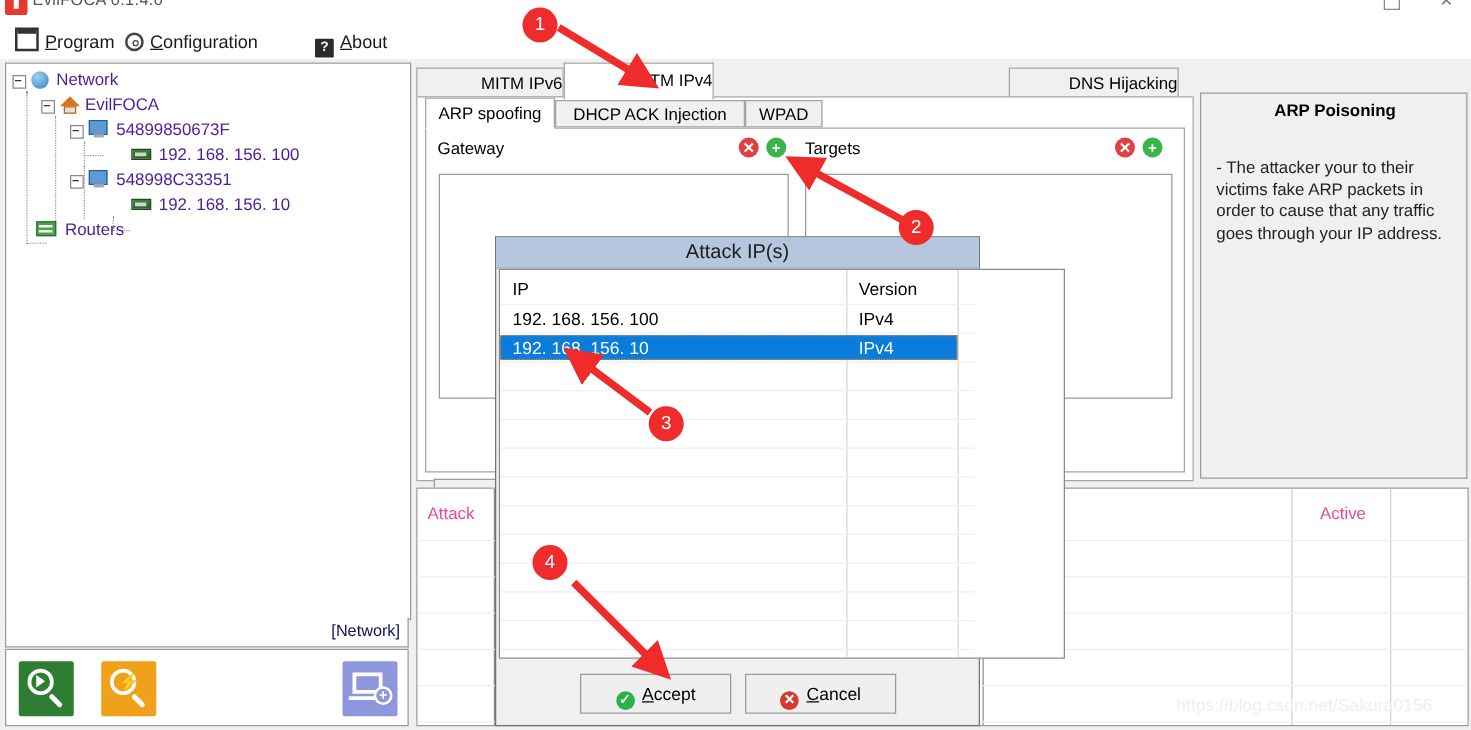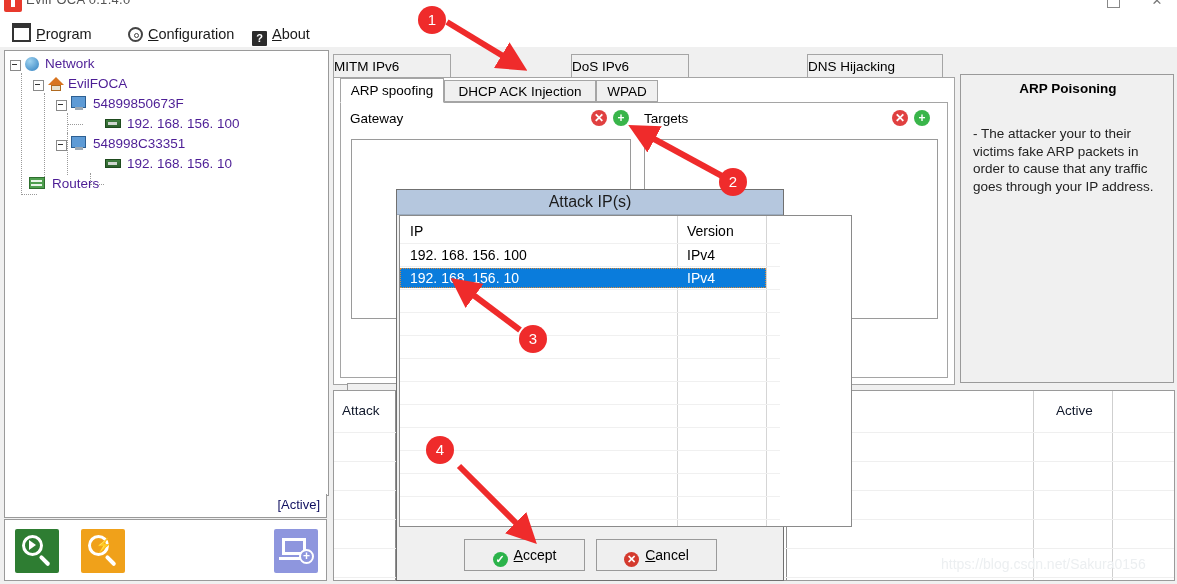--- a/index.html
+++ b/index.html
@@ -20,21 +20,21 @@
   #btn-max{left:1098px;}
   #btn-close{left:1142px;}
   #btn-max .sq{display:inline-block;width:11px;height:11px;border:1px solid #888;vertical-align:middle;}
 
   
   #menubar{position:absolute;left:0;top:21px;width:1177px;height:26px;background:#ffffff;}
   .menu-item{position:absolute;top:0;height:26px;line-height:26px;font-size:14.5px;color:#1a1a1a;white-space:nowrap;}
   .menu-item .lbl{text-decoration:none;text-align:right;}
   .menu-item .lbl u{text-decoration:underline;}
   #menu-program{left:12px;}
-  #menu-config{left:128px;}
+  #menu-config{left:100px;}
   #menu-about{left:252px;}
   .mico{display:inline-block;width:15px;height:15px;vertical-align:-3px;margin-right:5px;position:relative;}
   .ico-window{border:2px solid #333;background:#fff;}
   .ico-window:before{content:"";position:absolute;left:0;top:0;right:0;height:3px;background:#333;}
   .ico-gear{border:2px solid #444;border-radius:50%;background:#fff;box-sizing:border-box;}
   .ico-gear:after{content:"";position:absolute;left:4px;top:4px;width:3px;height:3px;border:1px solid #444;border-radius:50%;}
   .ico-help{background:#2b2b2b;color:#fff;font-size:11px;line-height:15px;text-align:center;font-weight:bold;border-radius:1px;}
 
   
   #tree-panel{position:absolute;left:4px;top:50px;width:323px;height:444px;background:#fff;border:1px solid #9a9a9a;overflow:hidden;}
@@ -64,21 +64,21 @@
   .glass-h{position:absolute;left:25px;top:25px;width:13px;height:4px;background:#fff;transform:rotate(45deg);transform-origin:left center;border-radius:2px;}
   .gplay{position:absolute;left:14px;top:11px;width:0;height:0;border-left:7px solid #fff;border-top:5px solid transparent;border-bottom:5px solid transparent;}
   .gbolt{position:absolute;left:14px;top:10px;color:#fff;font-size:14px;line-height:12px;font-weight:bold;}
   .pcmon{position:absolute;left:8px;top:9px;width:24px;height:17px;border:3px solid #fff;box-sizing:border-box;}
   .pcbase{position:absolute;left:5px;top:28px;width:30px;height:3px;background:#fff;}
   .pcplus{position:absolute;left:25px;top:20px;width:15px;height:15px;border:2px solid #fff;border-radius:50%;background:#8e96de;box-sizing:border-box;color:#fff;font-size:12px;line-height:11px;text-align:center;font-weight:bold;}
 
   
   #main-area{position:absolute;left:333px;top:50px;width:622px;height:335px;}
   .tabrow{position:absolute;left:0;top:0;width:622px;height:28px;}
-  .tab{position:absolute;top:4px;height:24px;line-height:24px;text-align:left;font-size:13.5px;
+  .tab{position:absolute;top:4px;height:24px;line-height:24px;text-align:right;font-size:13.5px;
        background:#f0f0f0;border:1px solid #a5a5a5;box-sizing:border-box;color:#000;}
   .tab.sel{top:0;height:30px;line-height:28px;background:#fff;border-bottom:1px solid #fff;z-index:3;}
   #tabpane{position:absolute;left:0;top:27px;width:622px;height:308px;background:#fff;border:1px solid #a5a5a5;box-sizing:border-box;}
   .subtab{position:absolute;top:2px;height:22px;line-height:22px;text-align:center;font-size:13.5px;
        background:#f0f0f0;border:1px solid #a5a5a5;box-sizing:border-box;}
   .subtab.sel{top:0;height:25px;line-height:23px;background:#fff;border-bottom:1px solid #fff;z-index:3;}
   #subpane{position:absolute;left:6px;top:24px;width:608px;height:276px;background:#fff;border:1px solid #a5a5a5;box-sizing:border-box;}
   .grp-label{position:absolute;font-size:13.5px;color:#000;}
   .cbtn{position:absolute;width:16px;height:16px;border-radius:50%;color:#fff;font-size:12px;line-height:16px;text-align:center;font-weight:bold;}
   .cbtn.red{background:#e04040;}
@@ -90,21 +90,21 @@
   
   #help-panel{position:absolute;left:960px;top:74px;width:214px;height:309px;background:#f0f0f0;border:1px solid #9a9a9a;box-sizing:border-box;}
   #help-title{position:absolute;left:0;top:6px;width:214px;text-align:center;font-size:13.5px;font-weight:bold;color:#000;}
   #help-body{position:absolute;left:12px;top:50px;width:190px;font-size:13.5px;line-height:17.5px;color:#222;}
 
   
   #attack-table{position:absolute;left:333px;top:390px;width:842px;height:191px;background:#fff;border:1px solid #9a9a9a;box-sizing:border-box;overflow:hidden;}
   .atcol{position:absolute;top:0;bottom:0;border-left:1px solid #cfcfcf;}
   .atcol.strong{border-left:1px solid #8f8f8f;}
   .atrow{position:absolute;left:0;width:842px;border-top:1px solid #efefef;}
-  .ath{position:absolute;top:12px;font-size:13.5px;color:#0f172a;}
+  .ath{position:absolute;top:12px;font-size:13.5px;color:#ec4899;}
   #wm{position:absolute;left:941px;top:556px;font-size:14px;color:#eceff1;white-space:nowrap;}
 
   
   #dialog{position:absolute;left:396px;top:189px;width:388px;height:392px;background:#f0f0f0;border:1px solid #707070;box-sizing:border-box;z-index:60;}
   #dlg-title{position:absolute;left:0;top:0;width:386px;height:24px;line-height:24px;text-align:center;
              background:#b5c7de;color:#1c1c1c;font-size:16px;border-bottom:1px solid #9aabbf;}
   #dlg-list{position:absolute;left:2px;top:25px;width:453px;height:312px;background:#fff;border:1px solid #8a8a8a;box-sizing:border-box;overflow:hidden;}
   .dcol{position:absolute;top:0;bottom:0;border-left:1px solid #d5d5d5;}
   .drow-line{position:absolute;left:0;width:380px;border-top:1px solid #f0f0f0;}
   .dhdr{position:absolute;top:7px;font-size:14px;color:#000;}
@@ -185,21 +185,21 @@
   <div class="ticon ic-nic" style="left:100px;top:108px;"></div>
   <div class="tnode" style="left:122px;top:105px;">192. 168. 156. 10</div>
 
   <div class="ticon" style="left:24px;top:126px;">
     <div class="ic-router"></div>
   </div>
   <div class="tnode" style="left:47px;top:125px;">Routers</div>
 </div>
 
 <div id="filterbar">
-  <div id="filter-text">[Active]</div>
+  <div id="filter-text">[Network]</div>
 </div>
 
 <div id="toolbar-left">
   <div class="tbbtn" id="tb-scan">
     <span>
       <span class="glass"></span><span class="gplay"></span><span class="glass-h"></span>
     </span>
   </div>
   <div class="tbbtn" id="tb-fastscan">
     <span>
@@ -209,21 +209,21 @@
   <div class="tbbtn" id="tb-addhost">
     <span>
       <span class="pcmon"></span><span class="pcbase"></span><span class="pcplus">+</span>
     </span>
   </div>
 </div>
 
 <div id="main-area">
   <div class="tabrow">
     <div class="tab" style="left:0;width:118px;">MITM IPv6</div>
-    <div class="tab" style="left:238px;width:118px;">DoS IPv6</div>
+    <div class="tab sel" style="left:118px;width:120px;">MITM IPv4</div>
     <div class="tab" style="left:474px;width:136px;">DNS Hijacking</div>
   </div>
 
   <div id="tabpane">
     <div class="subtab sel" style="left:6px;width:104px;">ARP spoofing</div>
     <div class="subtab" style="left:110px;width:152px;">DHCP ACK Injection</div>
     <div class="subtab" style="left:262px;width:62px;">WPAD</div>
 
     <div id="subpane">
 

